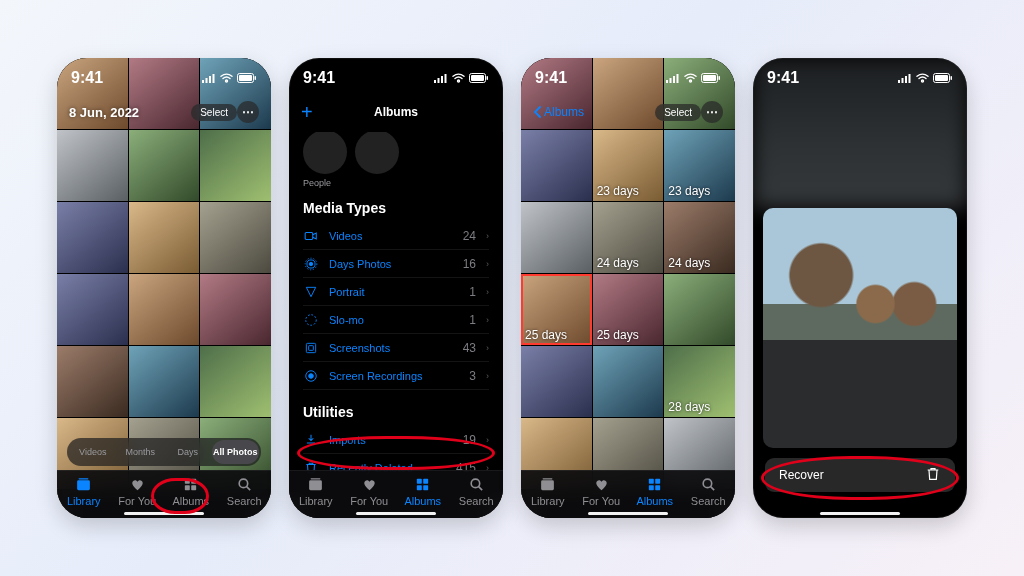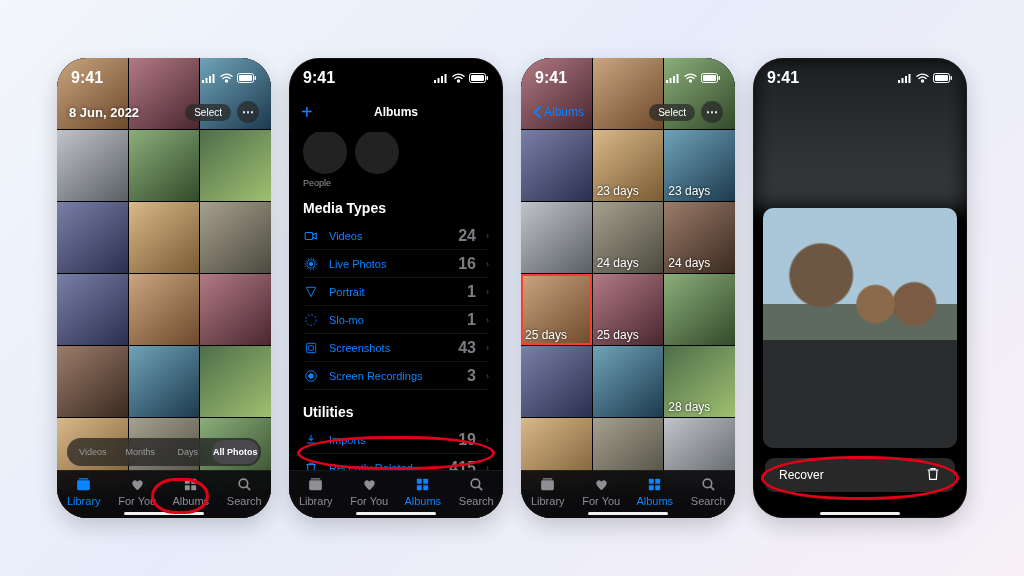--- a/index.html
+++ b/index.html
@@ -104,21 +104,21 @@
   .people-row { display:flex; gap:8px; margin-bottom:4px; margin-top:-2px;}
   .people-row .avatar { width:44px;height:44px;border-radius:50%;background:#222;}
   .people-lbl { font-size:9px; color:#9a9a9f; margin-top:3px; margin-bottom:12px;}
   .sec-title { font-size:14px; font-weight:700; margin:6px 0 6px; }
   .row {
     display:flex; align-items:center; height:28px; gap:10px;
     border-bottom:1px solid rgba(255,255,255,.08);
     color:#0a84ff; font-size:11px;
   }
   .row .lbl { flex:1; }
-  .row .cnt { color:#7c7c82; font-size:16px;font-weight:bold;}
+  .row .cnt { color:#7c7c82; font-size:12px;}
   .row .chev { color:#5a5a60; font-size:9px;}
   .row .ico { width:16px; display:flex; justify-content:center; color:#0a84ff;}
 
   
   .p4bg { position:absolute; inset:0; }
   .p4bg .blur { position:absolute; left:0; right:0; top:0; height:150px;
     background:linear-gradient(180deg,#3a3f44,#5c6468 60%,#6a7176);
     filter:blur(10px); opacity:.5;}
   .hero {
     position:absolute; left:10px; right:10px; top:150px; bottom:70px;
@@ -128,21 +128,21 @@
       radial-gradient(circle at 58% 40%, #8a6a4a 0 10%, transparent 11%),
       radial-gradient(circle at 78% 40%, #7a5c44 0 10%, transparent 11%),
       linear-gradient(180deg,#a9c7d8 0 40%, #5e6a60 40% 55%, #2a2c2e 55% 100%);
   }
   .recover-bar {
     position:absolute; left:12px; right:12px; bottom:26px; height:34px;
     background:rgba(44,44,46,.9); border-radius:9px;
     display:flex; align-items:center; justify-content:space-between;
     padding:0 14px; color:#fff; font-size:12px;
   }
-  .nav-ctrls{display:flex;gap:6px;align-items:center;}
+  .nav-ctrls{display:flex;align-items:center;}
 </style>
 </head>
 <body>
 
 <div class="phone">
   <div class="grid">
     <div class="cell c1"></div>
     <div class="cell c4"></div>
     <div class="cell c2"></div>
     <div class="cell c7"></div>
@@ -292,21 +292,21 @@
       <span class="chev">›</span>
     </div>
     <div class="row">
       <span class="ico">
           <svg width="14" height="14" viewBox="0 0 24 24" fill="none" stroke="currentColor" stroke-width="1.6">
             <circle cx="12" cy="12" r="3" fill="currentColor"></circle>
             <circle cx="12" cy="12" r="7"></circle>
             <circle cx="12" cy="12" r="10" stroke-dasharray="2 3"></circle>
           </svg>
         </span>
-      <span class="lbl">Live Photos</span>
+      <span class="lbl">Days Photos</span>
       <span class="cnt">16</span>
       <span class="chev">›</span>
     </div>
     <div class="row">
       <span class="ico">
           <svg width="14" height="14" viewBox="0 0 24 24" fill="none" stroke="currentColor" stroke-width="1.6">
             <path d="M4 4 L20 4 L12 20 Z"></path>
           </svg>
         </span>
       <span class="lbl">Portrait</span>

